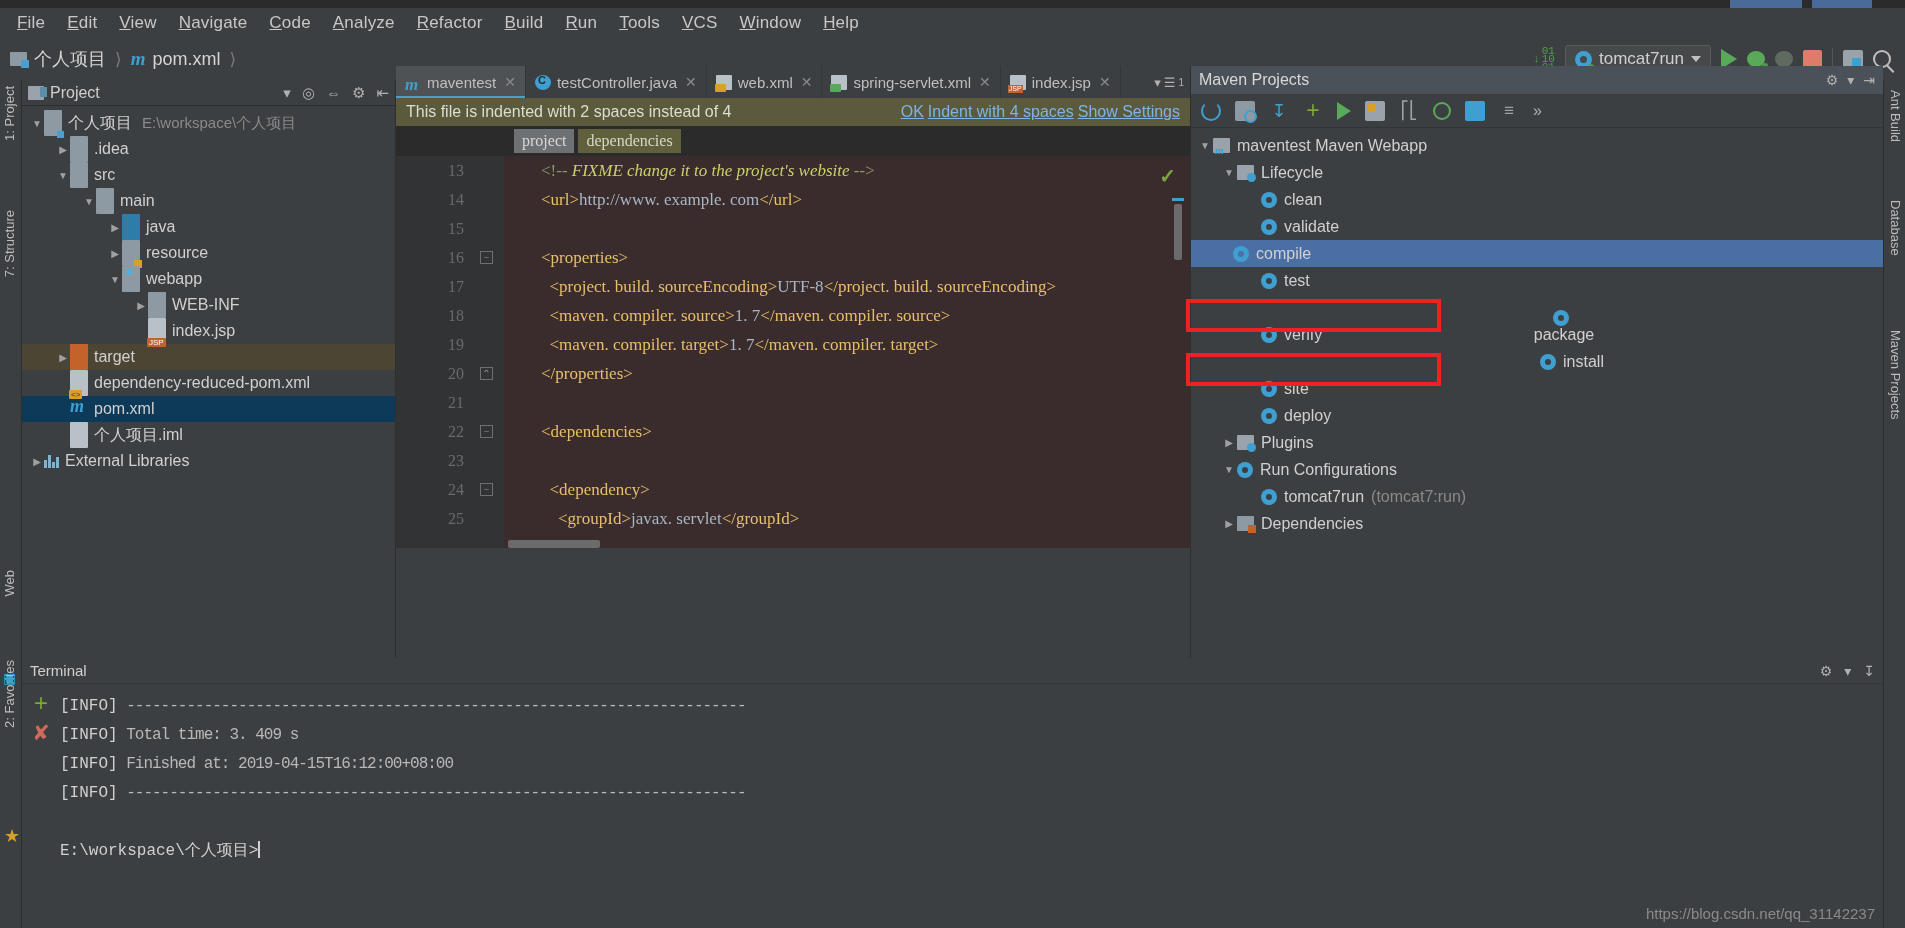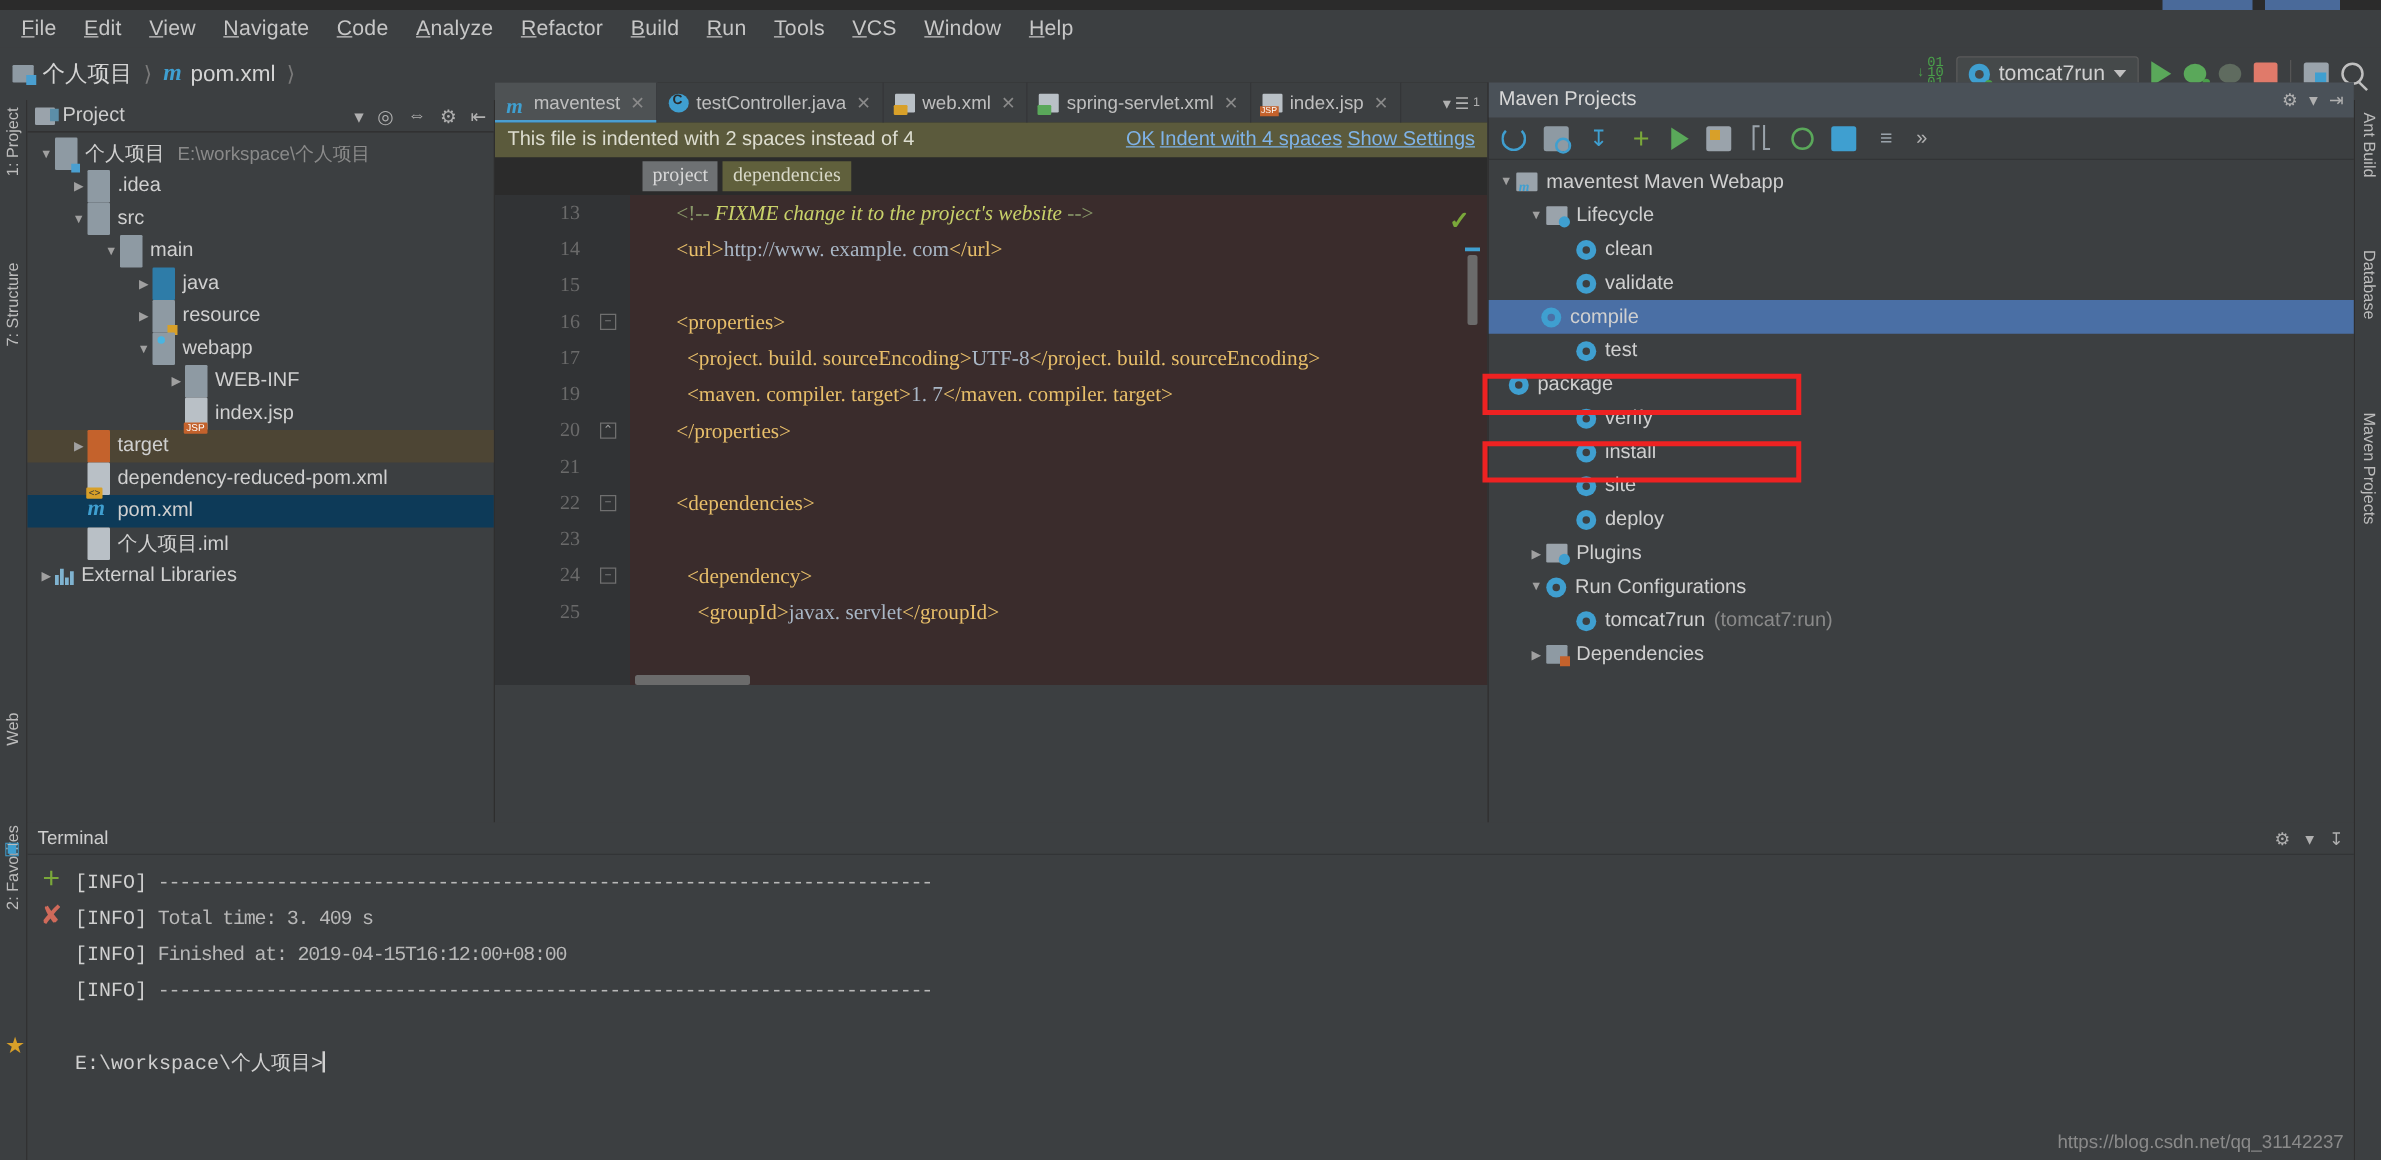--- a/index.html
+++ b/index.html
@@ -450,20 +450,21 @@
     </div>
     <div class="codearea">
       <div class="gutter"></div>
       <div class="codebg"></div>
       <div id="codelines" style="position:relative;">
           <div class="codeline"><span class="lnum">13</span><span class="codetext"><span class="txt">    </span><span class="cmtg">&lt;!-- </span><span class="cmt">FIXME change it to the project's website </span><span class="cmtg">--&gt;</span></span></div>
           <div class="codeline"><span class="lnum">14</span><span class="codetext"><span class="txt">    </span><span class="tag">&lt;url&gt;</span><span class="txt">http://www. example. com</span><span class="tag">&lt;/url&gt;</span></span></div>
           <div class="codeline"><span class="lnum">15</span><span class="codetext"></span></div>
           <div class="codeline"><span class="lnum">16</span><span class="foldmark">−</span><span class="codetext"><span class="txt">    </span><span class="tag">&lt;properties&gt;</span></span></div>
           <div class="codeline"><span class="lnum">17</span><span class="codetext"><span class="txt">      </span><span class="tag">&lt;project. build. sourceEncoding&gt;</span><span class="txt">UTF-8</span><span class="tag">&lt;/project. build. sourceEncoding&gt;</span></span></div>
+          <div class="codeline"><span class="lnum">18</span><span class="codetext"><span class="txt">      </span><span class="tag">&lt;maven. compiler. source&gt;</span><span class="txt">1. 7</span><span class="tag">&lt;/maven. compiler. source&gt;</span></span></div>
           <div class="codeline"><span class="lnum">19</span><span class="codetext"><span class="txt">      </span><span class="tag">&lt;maven. compiler. target&gt;</span><span class="txt">1. 7</span><span class="tag">&lt;/maven. compiler. target&gt;</span></span></div>
           <div class="codeline"><span class="lnum">20</span><span class="foldmark">⌃</span><span class="codetext"><span class="txt">    </span><span class="tag">&lt;/properties&gt;</span></span></div>
           <div class="codeline"><span class="lnum">21</span><span class="codetext"></span></div>
           <div class="codeline"><span class="lnum">22</span><span class="foldmark">−</span><span class="codetext"><span class="txt">    </span><span class="tag">&lt;dependencies&gt;</span></span></div>
           <div class="codeline"><span class="lnum">23</span><span class="codetext"></span></div>
           <div class="codeline"><span class="lnum">24</span><span class="foldmark">−</span><span class="codetext"><span class="txt">      </span><span class="tag">&lt;dependency&gt;</span></span></div>
           <div class="codeline"><span class="lnum">25</span><span class="codetext"><span class="txt">        </span><span class="tag">&lt;groupId&gt;</span><span class="txt">javax. servlet</span><span class="tag">&lt;/groupId&gt;</span></span></div>
         </div>
       <span class="okcheck">✓</span>
       <div class="scroll-mark"></div>
@@ -518,31 +519,31 @@
         <div class="mvrow selected" style="padding-left: 26px; background: rgb(74, 111, 165);">
           <span class="mvarrow"></span>
           <span class="cog"></span>
           <span>compile</span>
         </div>
         <div class="mvrow" style="padding-left: 54px;">
           <span class="mvarrow"></span>
           <span class="cog"></span>
           <span>test</span>
         </div>
-        <div class="mvrow" style="">
+        <div class="mvrow" style="padding-left: 54px; flex-direction: column;">
           <span class="mvarrow"></span>
           <span class="cog"></span>
           <span>package</span>
         </div>
         <div class="mvrow" style="padding-left: 54px;">
           <span class="mvarrow"></span>
           <span class="cog"></span>
           <span>verify</span>
         </div>
-        <div class="mvrow" style="padding-left: 54px;">
+        <div class="mvrow" style="padding-left: 54px; justify-content: center;">
           <span class="mvarrow"></span>
           <span class="cog"></span>
           <span>install</span>
         </div>
         <div class="mvrow" style="padding-left: 54px;">
           <span class="mvarrow"></span>
           <span class="cog"></span>
           <span>site</span>
         </div>
         <div class="mvrow" style="padding-left: 54px;">

